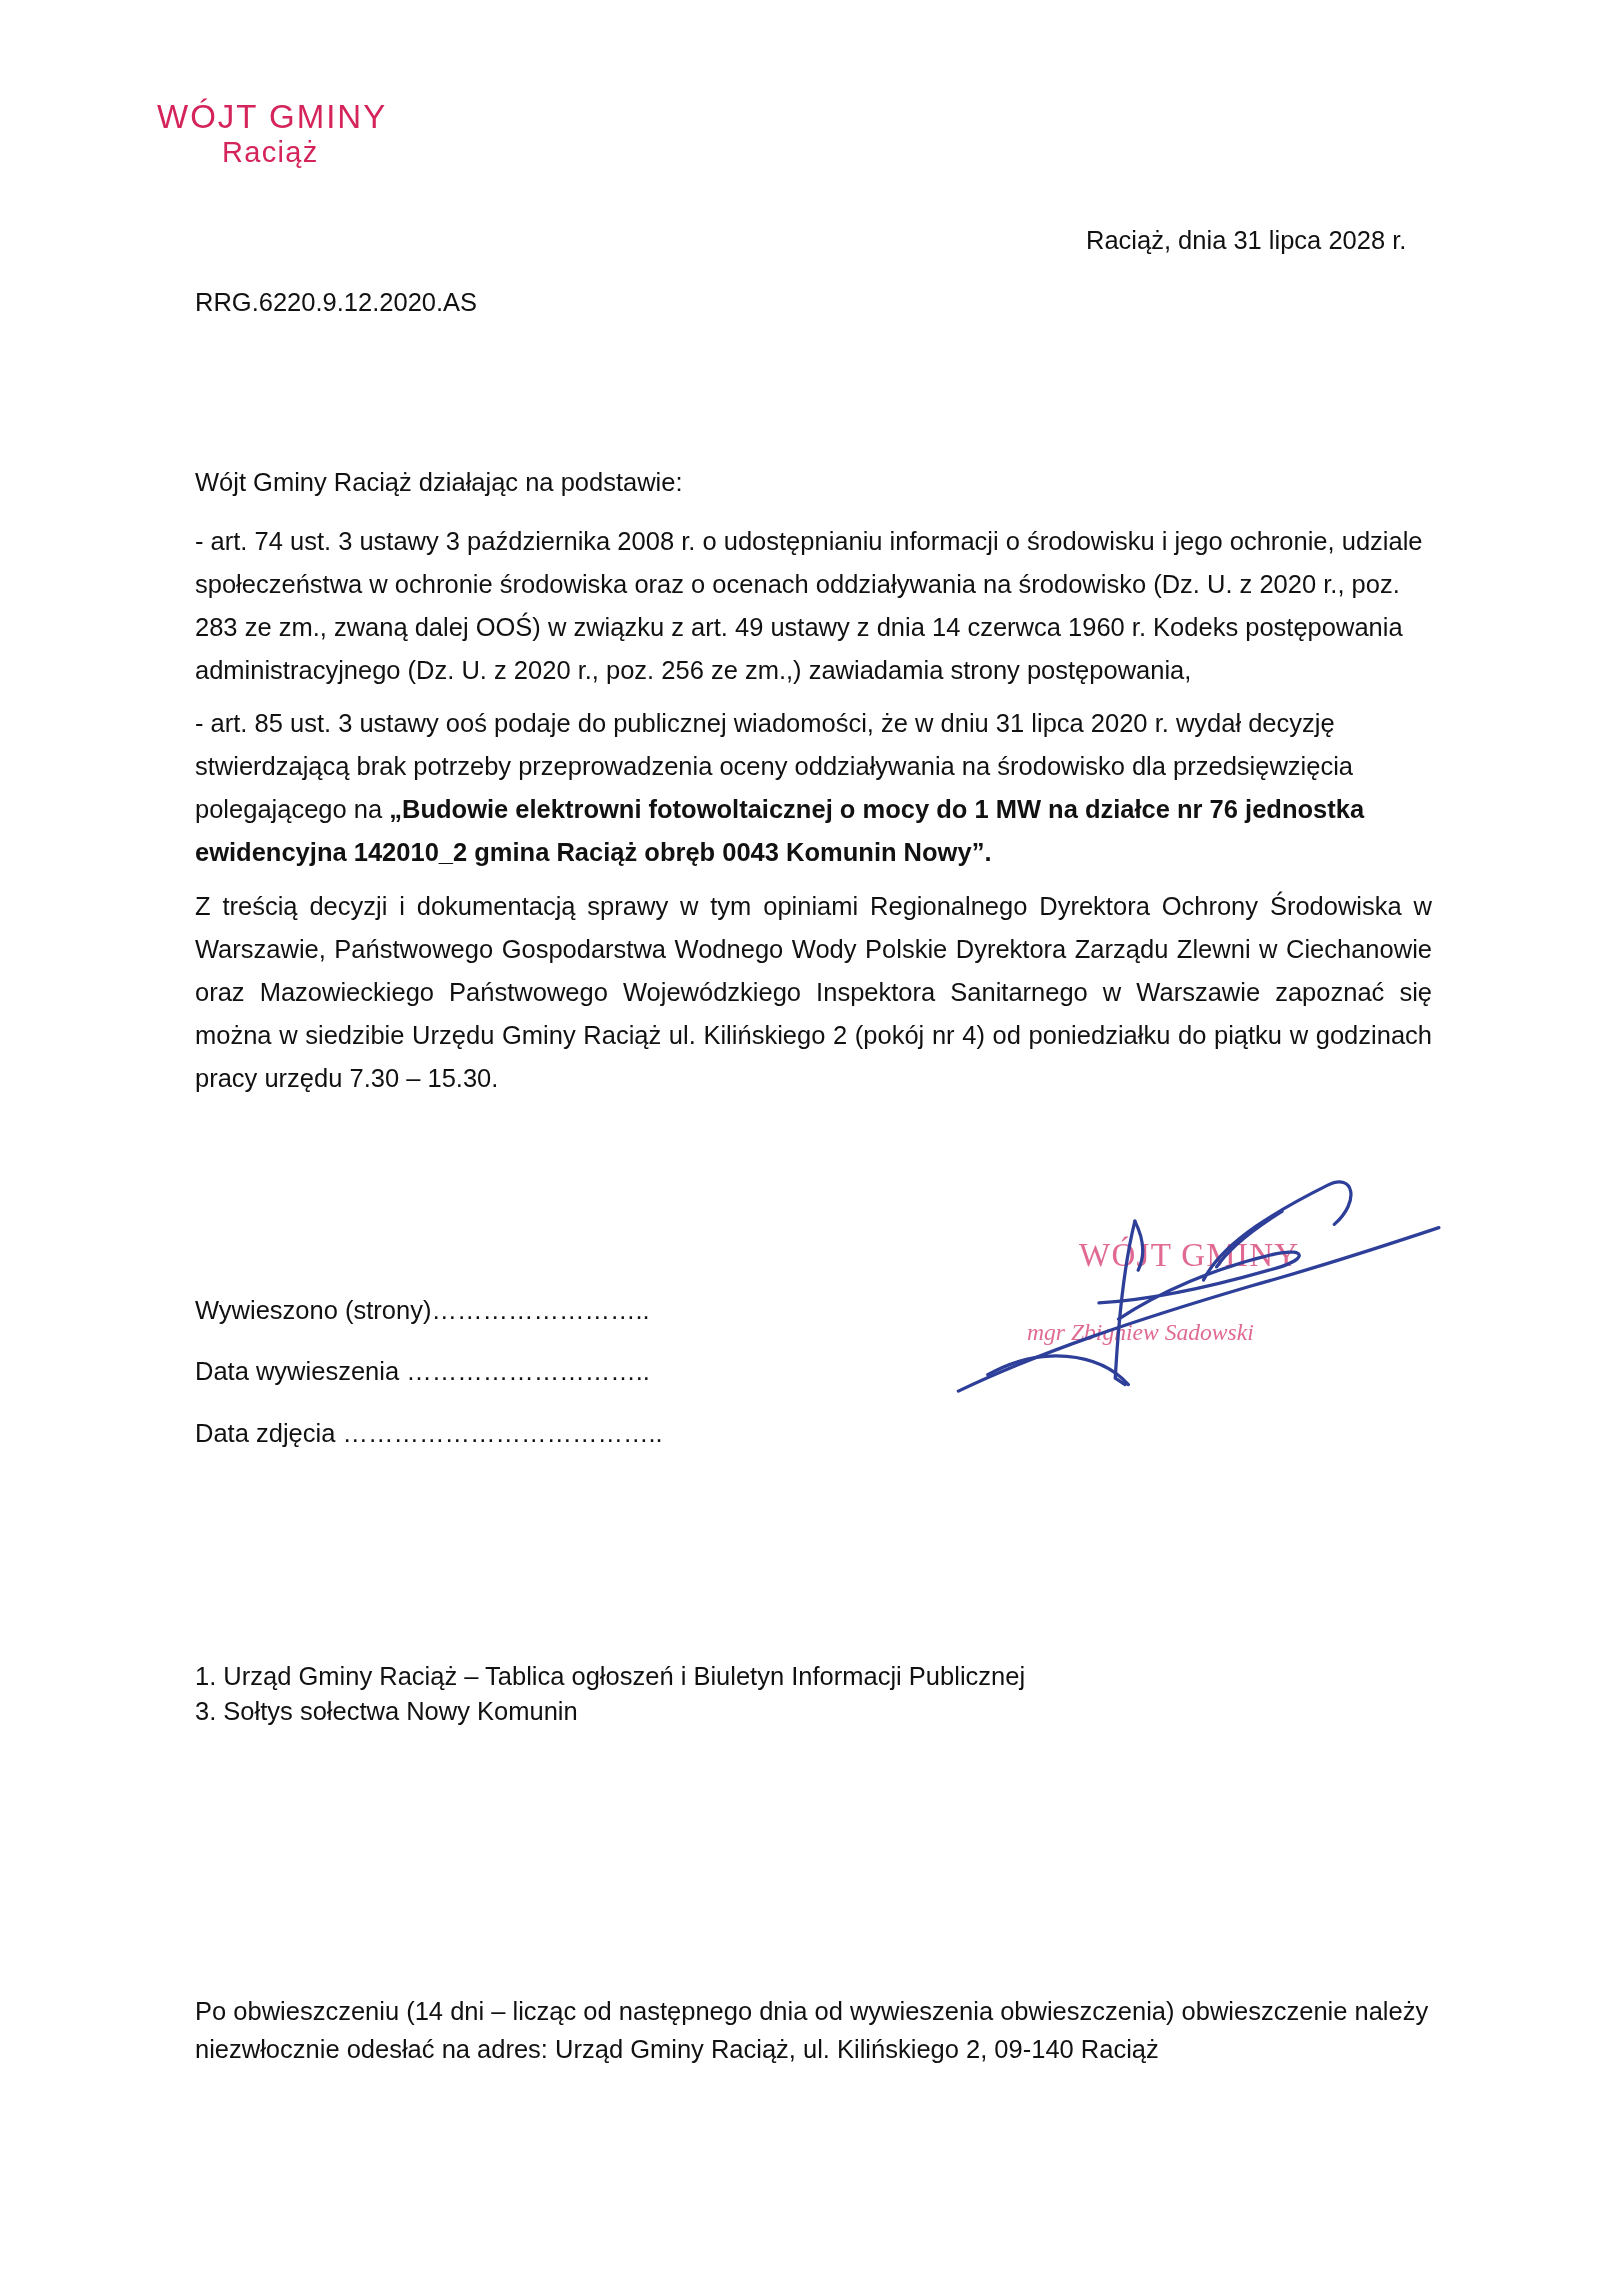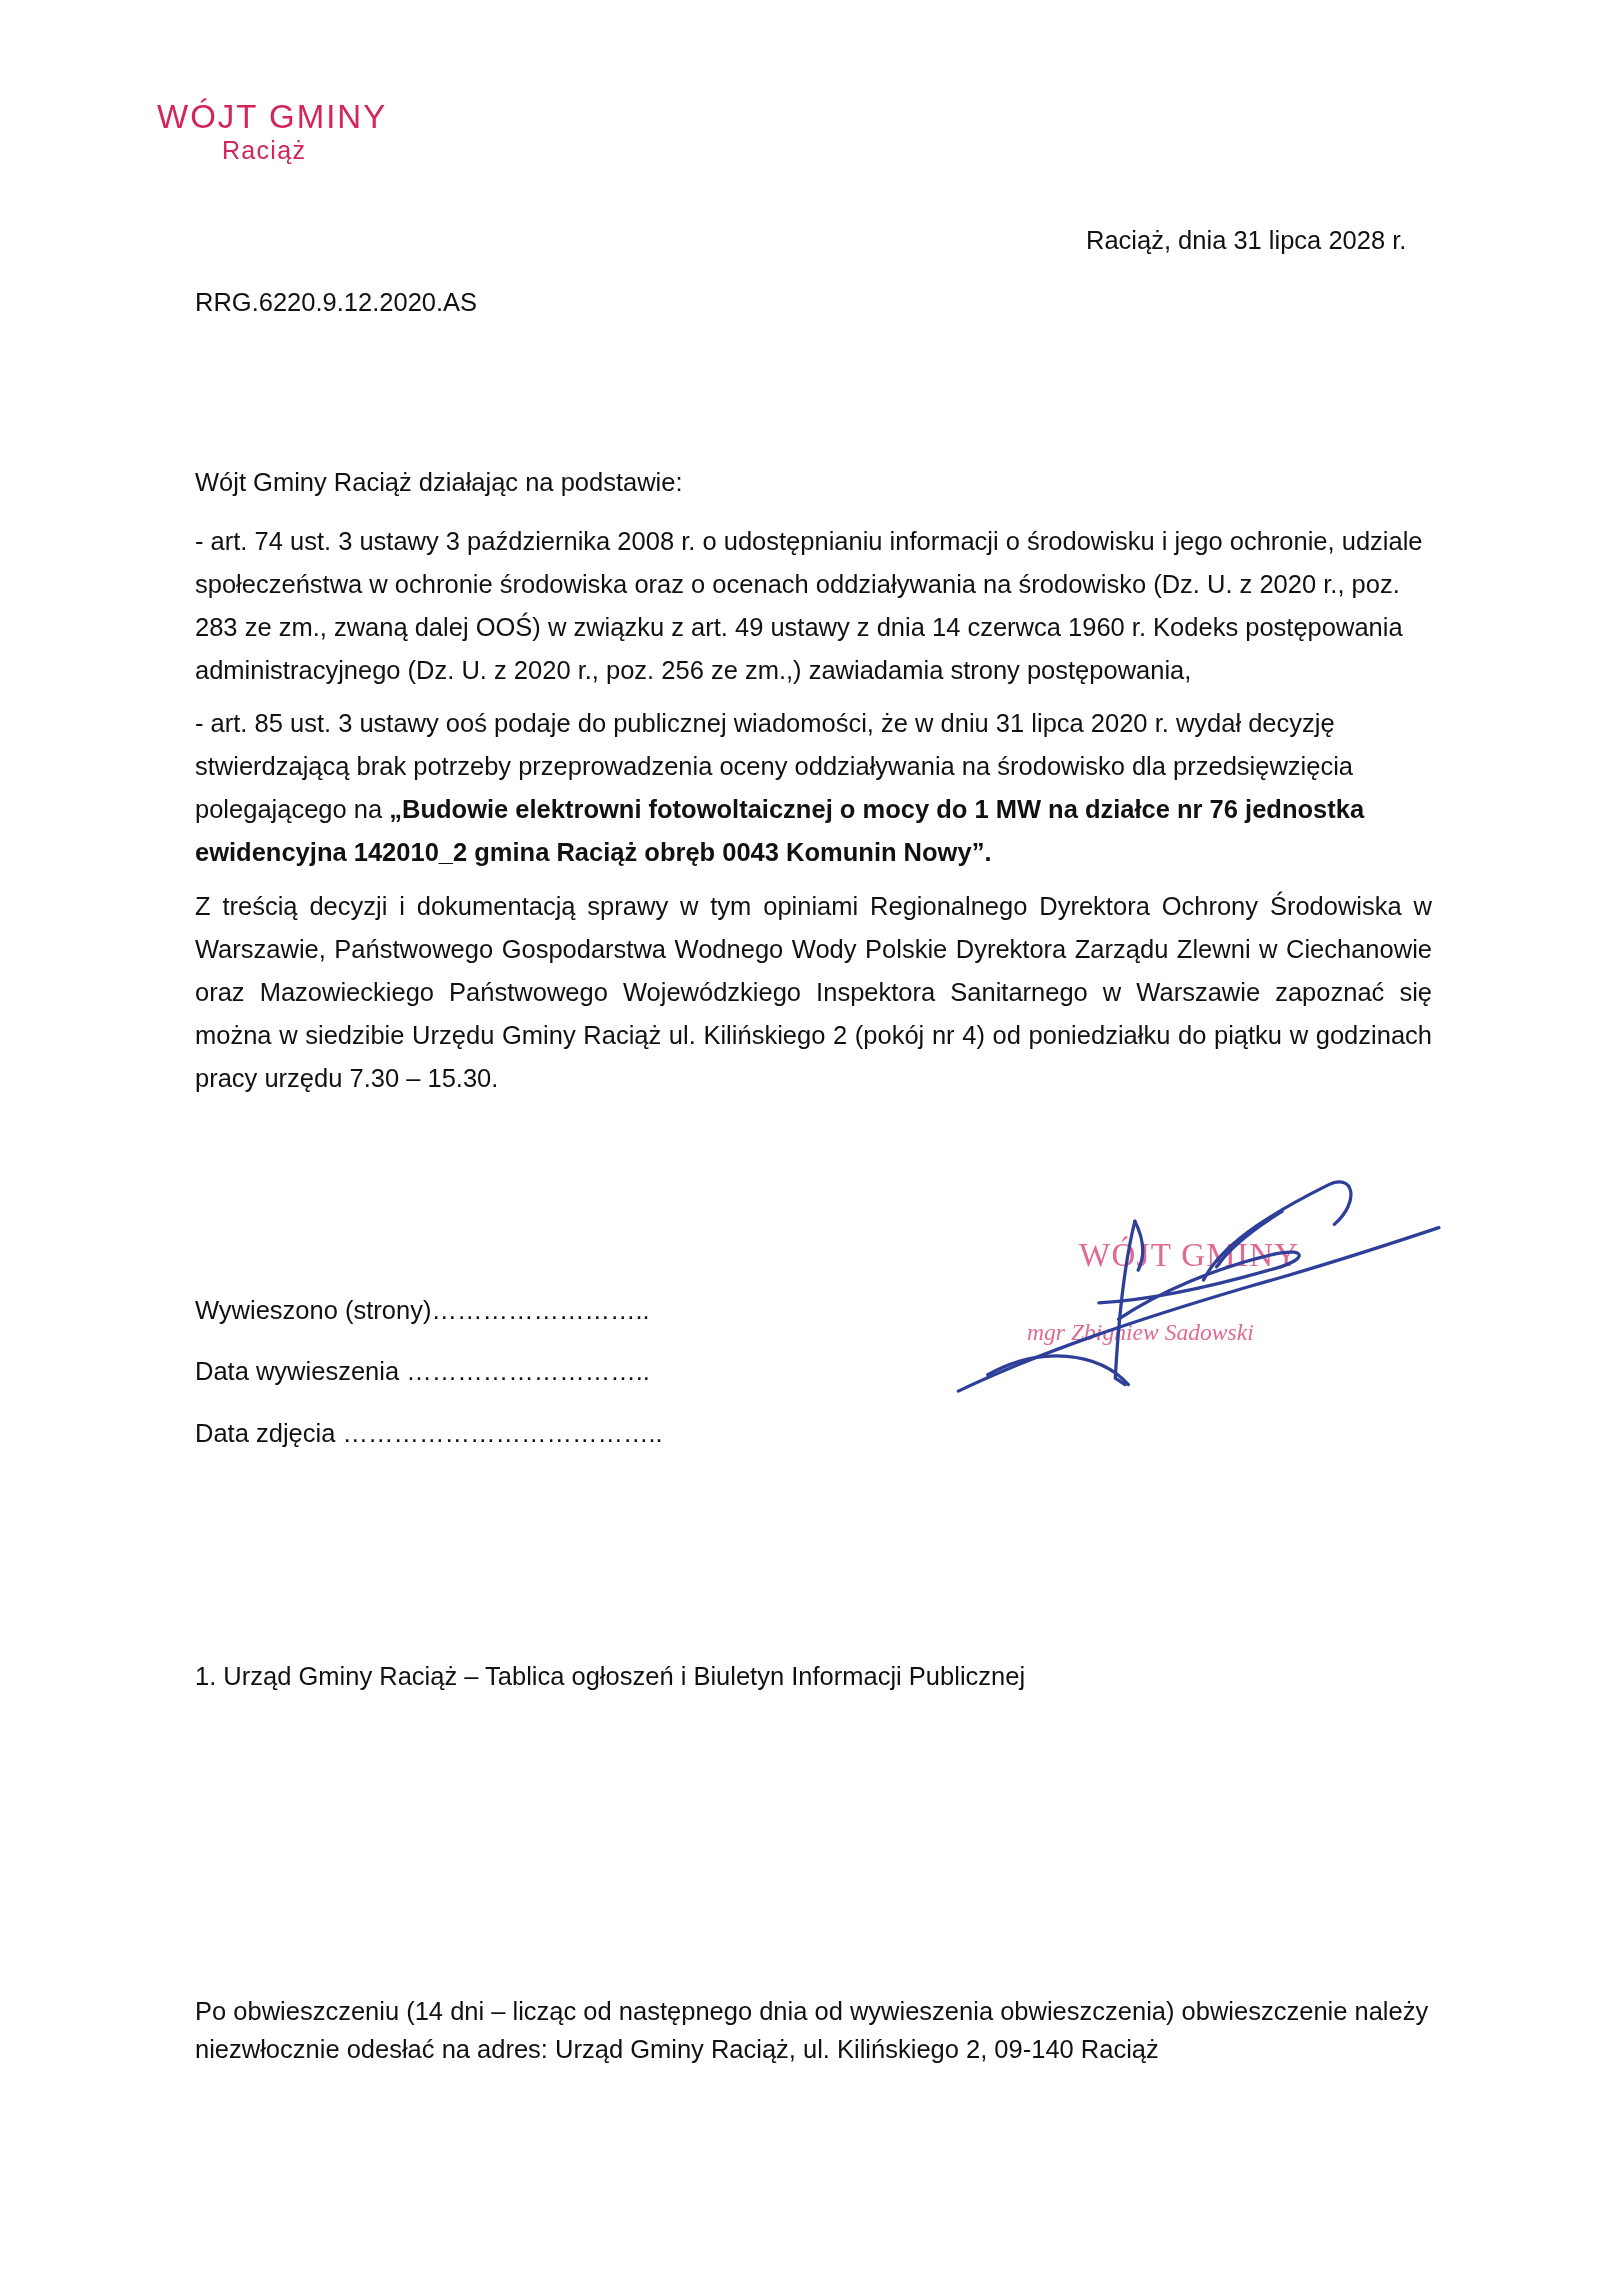--- a/index.html
+++ b/index.html
@@ -1,21 +1,21 @@
 <!DOCTYPE html>
 <html style="font-size:10.5px"><head>
 <meta charset="utf-8">
 <style>
   html, body { margin: 0; padding: 0; background: #ffffff; }
   body { width: 1622px; height: 2295px; position: relative; overflow: hidden;
          font-family: "Liberation Sans", sans-serif; color: #111; }
   .page { position: absolute; left: 0; top: 0; width: 1578px; height: 2295px; background: #fff; margin-top: 23px; }
   .stamp { position: absolute; left: 157px; top: 75px; color: #d4245a; font-family: "Liberation Sans", sans-serif;
            font-size: 33px; letter-spacing: 2px; line-height: 1.15; }
-  .stamp .l2 { display: block; margin-left: 65px; font-size: 25px; letter-spacing: 1.3px; }
+  .stamp .l2 { display: block; margin-left: 65px; font-size: 29px; letter-spacing: 1.3px; }
   .txt { position: absolute; font-size: 25.5px; line-height: 43px; font-family: "Liberation Sans Narrow", "Liberation Sans", sans-serif; }
   .date { left: 1086px; top: 196px; }
   .ref { left: 195px; top: 258px; }
   .title { left: 0; width: 1622px; text-align: center; top: 321px; font-weight: bold; }
   .body-block { left: 195px; width: 1237px; }
   .intro { top: 438px; }
   .para1 { top: 497px; }
   .para2 { top: 679px; }
   .para3 { top: 862px; text-align: justify; }
   .b { font-weight: bold; }
@@ -68,17 +68,18 @@
         <path d="M295 90 C280 150 270 240 265 330 L280 340"></path>
         <path d="M295 90 C310 120 310 145 300 165"></path>
         <path d="M70 325 C150 280 240 290 285 340"></path>
         <path d="M520 75 C480 100 440 130 420 160"></path>
       </g>
     </svg>
   </div>
 
   <div class="txt dist">
     <div>1. Urząd Gminy Raciąż – Tablica ogłoszeń i Biuletyn Informacji Publicznej</div>
+    <div>3. Sołtys sołectwa Nowy Komunin</div>
   </div>
 
   <p class="txt after">Po obwieszczeniu (14 dni – licząc od następnego dnia od wywieszenia obwieszczenia) obwieszczenie należy niezwłocznie odesłać na adres: Urząd Gminy Raciąż, ul. Kilińskiego 2, 09-140 Raciąż</p>
 </div>
 
 
 </body></html>

